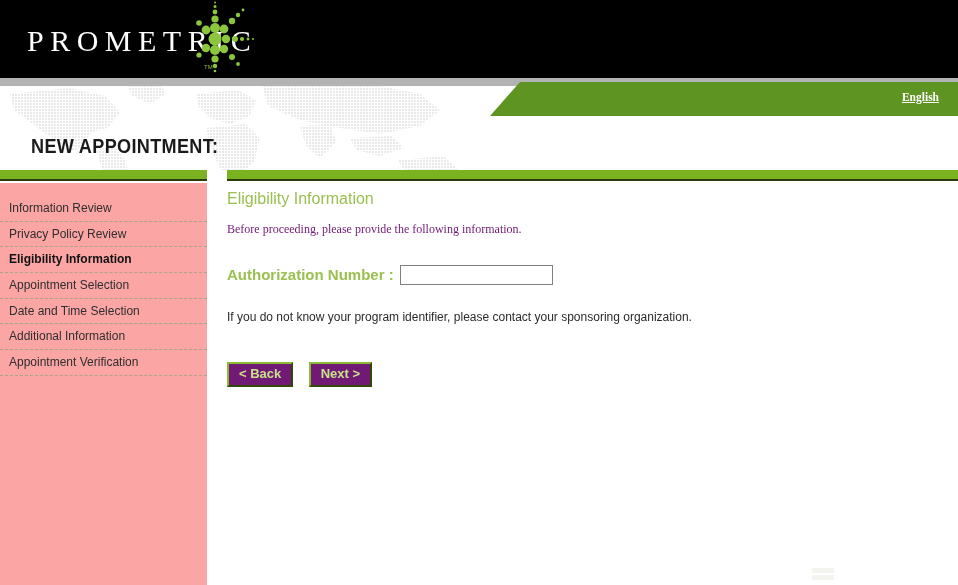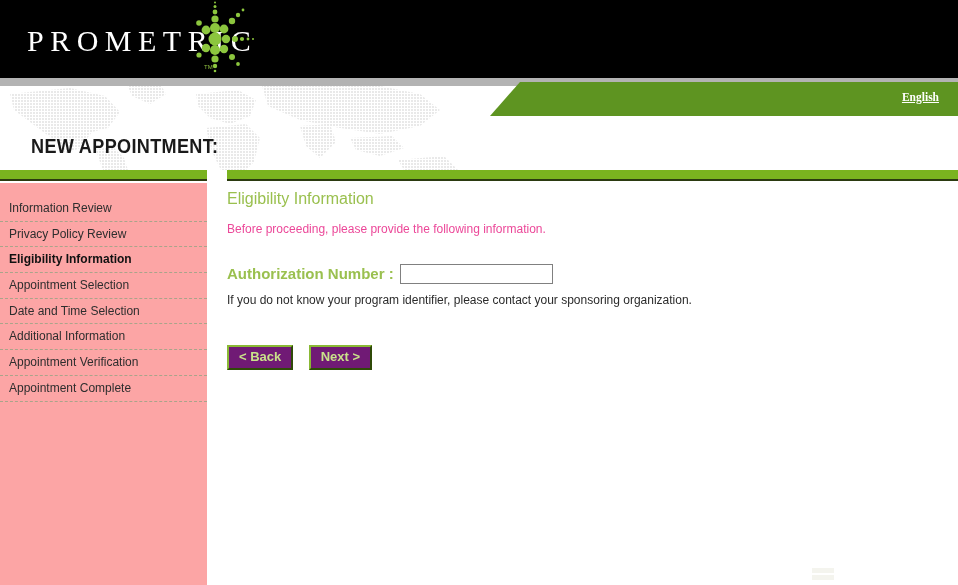--- a/index.html
+++ b/index.html
@@ -163,23 +163,23 @@
     width: 720px;
   }
   .content-heading {
     font-family: "Liberation Sans", sans-serif;
     font-size: 16px;
     color: #9ac04f;
     margin: 0 0 14px 0;
     font-weight: normal;
   }
   .intro-text {
-    font-family: Liberation Sans, sans-serif;
-    font-size: 12px;
-    color: #ec4899;
+    font-family: Liberation Serif, serif;
+    font-size: 12px;
+    color: #701a75;
     margin: 0;
   }
   .form-table {
     margin-top: 26px;
     border-collapse: collapse;
   }
   .form-table td {
     padding: 0;
     vertical-align: middle;
   }
@@ -200,21 +200,21 @@
     font-family: "Liberation Sans", sans-serif;
     font-size: 12px;
     padding: 1px 2px;
     box-sizing: content-box;
     outline: none;
   }
   .note-text {
     font-family: "Liberation Sans", sans-serif;
     font-size: 12px;
     color: #2b2b2b;
-    margin-top: 8px;
+    margin-top: 24px;
   }
   .button-row {
     margin-top: 38px;
   }
   .nav-button {
     display: inline-block;
     font-family: "Liberation Sans", sans-serif;
     font-size: 13px;
     font-weight: bold;
     color: #c9e28a;
@@ -334,21 +334,20 @@
   <div class="rule-right"></div>
 
   <nav class="sidebar">
     <div class="nav-item">Information Review</div>
     <div class="nav-item">Privacy Policy Review</div>
     <div class="nav-item active">Eligibility Information</div>
     <div class="nav-item">Appointment Selection</div>
     <div class="nav-item">Date and Time Selection</div>
     <div class="nav-item">Additional Information</div>
     <div class="nav-item">Appointment Verification</div>
-    <div class="nav-item">Appointment Complete</div>
   </nav>
 
   <main class="content">
     <h2 class="content-heading">Eligibility Information</h2>
     <p class="intro-text">Before proceeding, please provide the following information.</p>
 
     <table class="form-table">
       <tbody>
           <tr>
         <td class="form-label">Authorization Number :</td>

